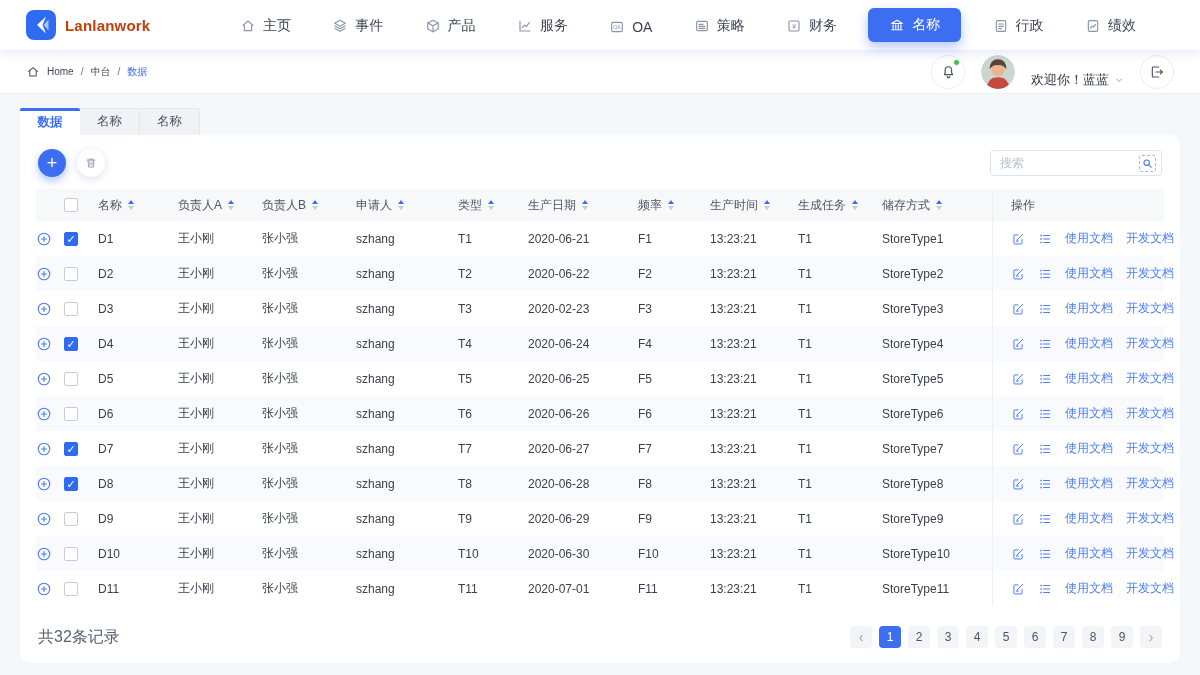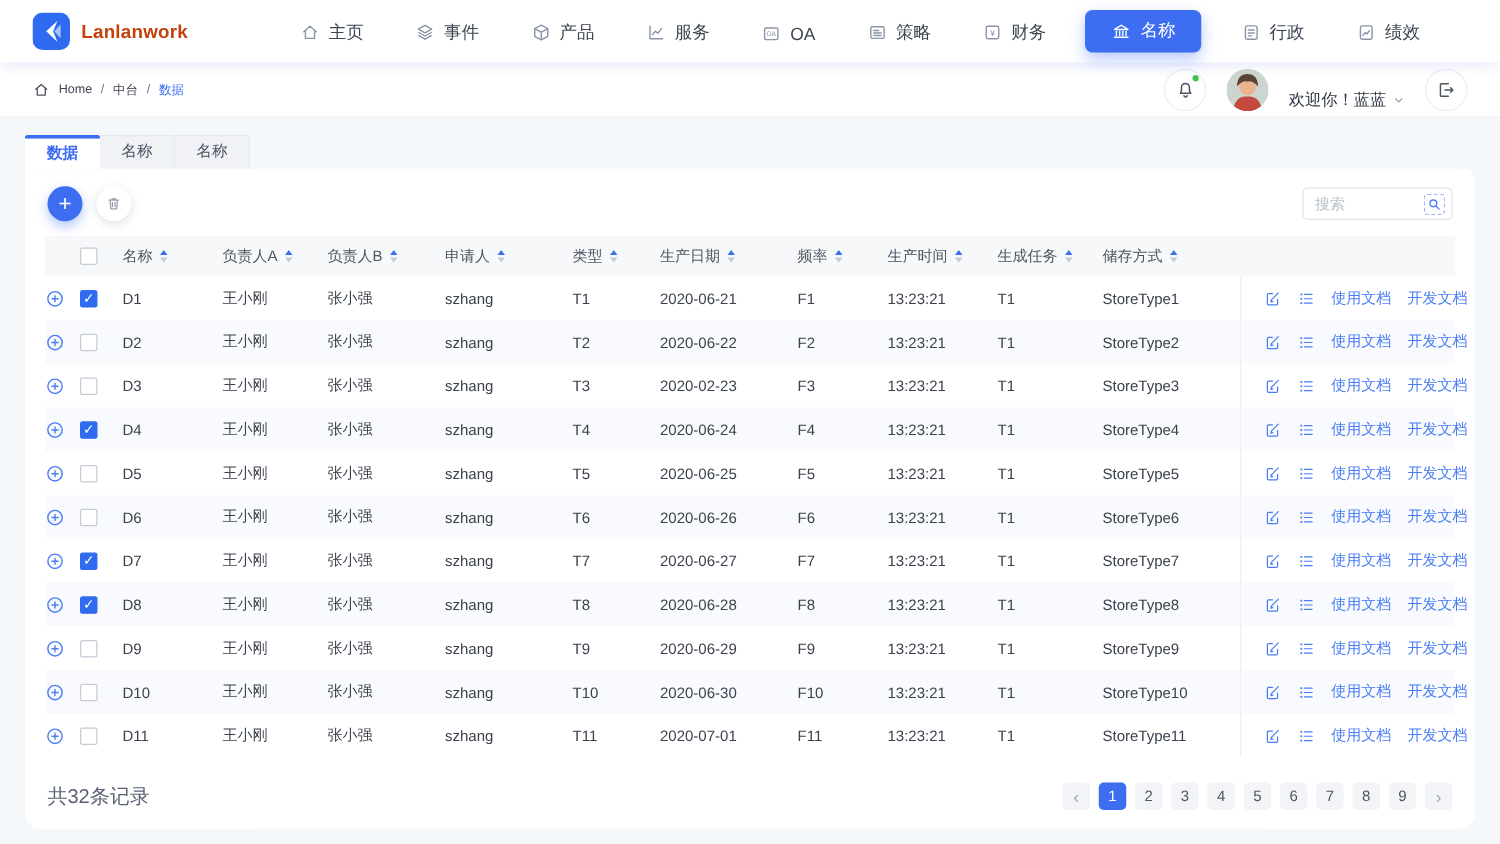--- a/index.html
+++ b/index.html
@@ -75,21 +75,21 @@
     font-size:18px; line-height:1; cursor:pointer; border:none;
     box-shadow:0 4px 9px rgba(61,110,242,.4);
   }
   .btn-del {
     width:28px; height:28px; border-radius:50%; background:#fff; color:#99a1b0;
     display:flex; align-items:center; justify-content:center; cursor:pointer; border:none;
     box-shadow:0 2px 8px rgba(40,55,100,.16); margin-left:11px;
   }
   .toolbar-spacer { flex:1; }
   .search-box {
-    width:120px; height:26px; border:1px solid #dfe4eb; border-radius:4px;
+    width:172px; height:26px; border:1px solid #dfe4eb; border-radius:4px;
     display:flex; align-items:center; padding:0 5px 0 9px; background:#fff;
   }
   .search-box input { flex:1; min-width:0; border:none; outline:none; font-size:12px; color:#333; background:transparent; font-family:inherit; }
   .search-box input::placeholder { color:#b9c1cd; }
   .search-ic { color:#4a7df5; border:1px dashed #9db5f8; border-radius:3px; padding:1px; display:flex; cursor:pointer; }
 
   
   .trow {
     display:grid;
     grid-template-columns:28px 34px 80px 84px 94px 102px 70px 110px 72px 88px 84px 110px 1fr;
@@ -394,20 +394,23 @@
               <i class="s-down"></i>
             </span>
           </span>
           <span class="hcell">
             <span>储存方式</span>
             <span class="sort">
               <i class="s-up"></i>
               <i class="s-down"></i>
             </span>
           </span>
+          <span class="cell-actions">
+            <span>操作</span>
+          </span>
         </div>
         <div class="trow">
           <span class="expand-ic">
             <svg width="16" height="16" viewBox="0 0 24 24" fill="none" stroke="currentColor" stroke-width="1.7" stroke-linecap="round" stroke-linejoin="round">
               <circle cx="12" cy="12" r="8.6"></circle>
               <path d="M8.3 12 H15.7 M12 8.3 V15.7"></path>
             </svg>
           </span>
           <span class="hcell">
             <span class="checkbox checked">✓</span>

